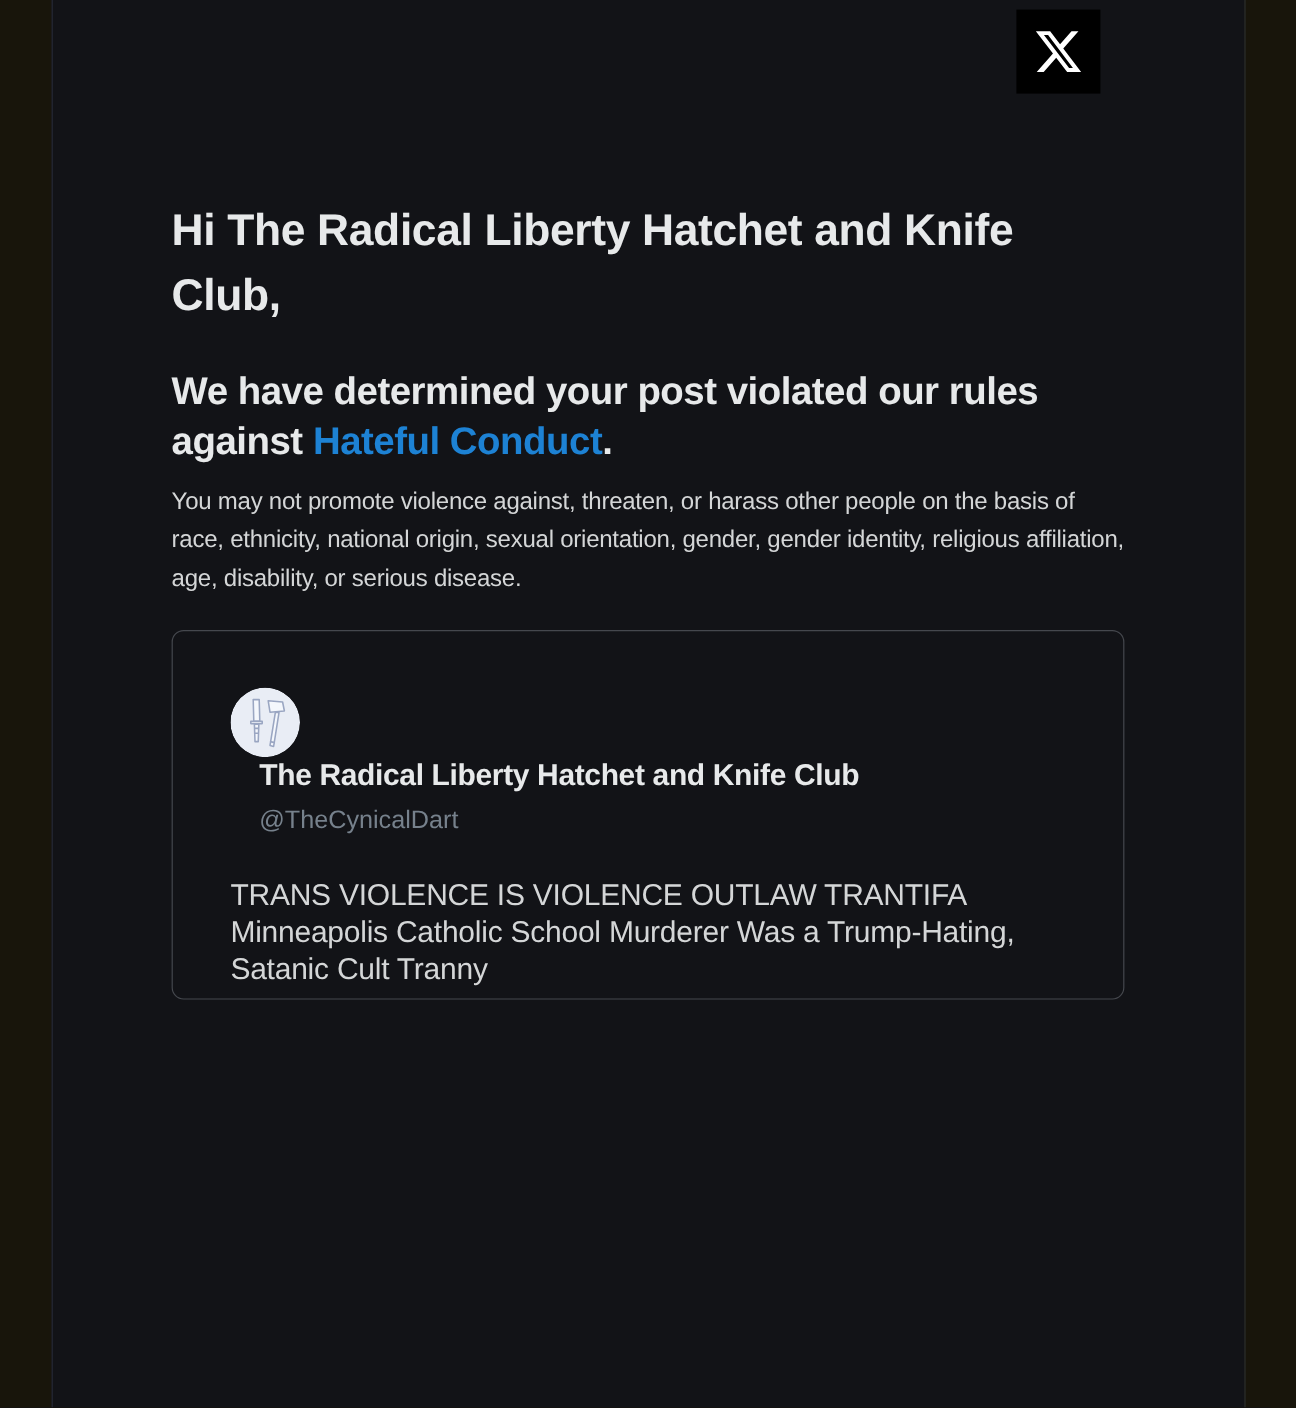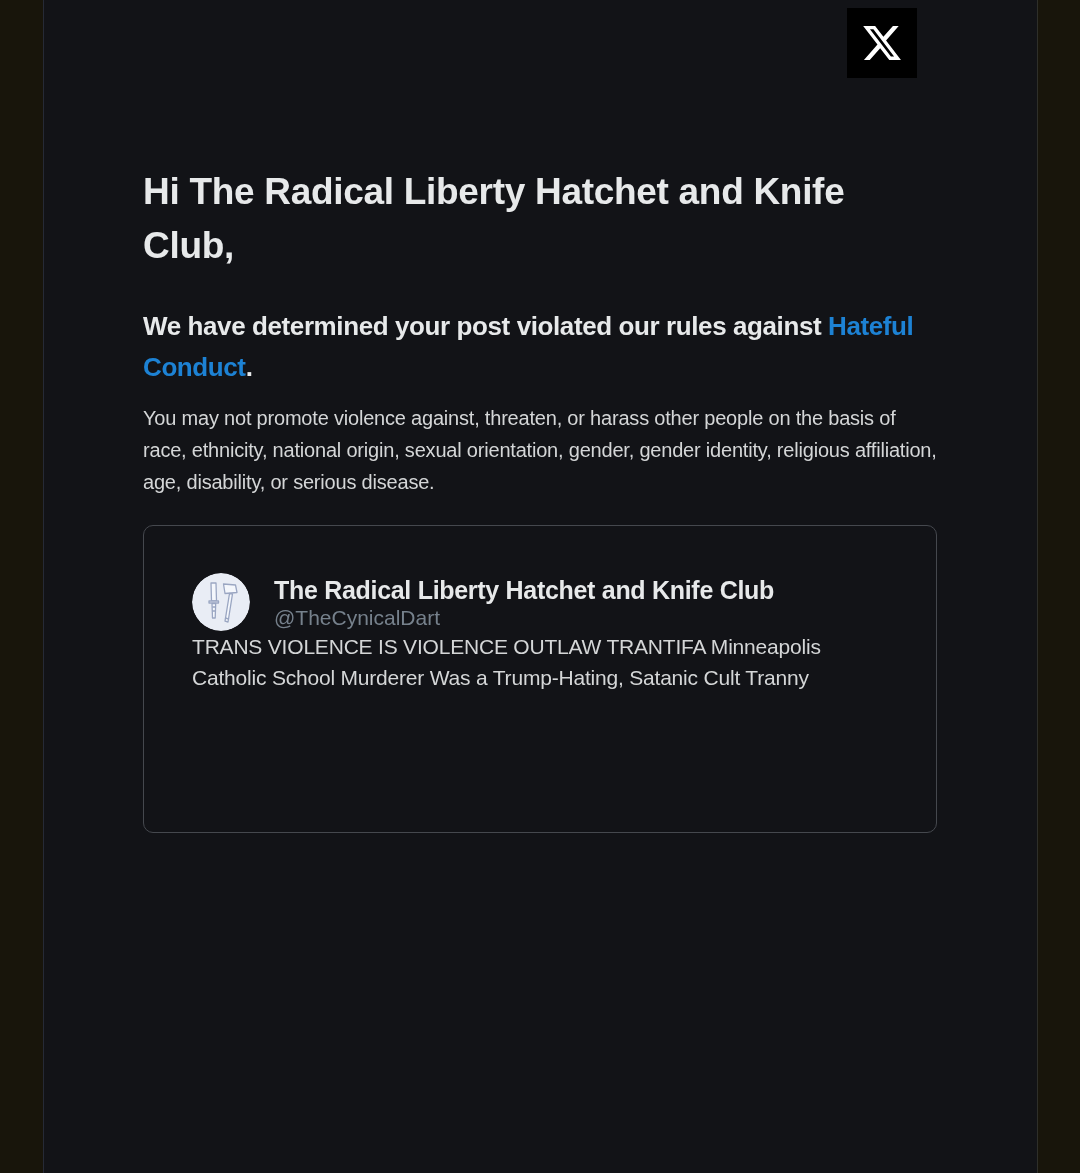--- a/index.html
+++ b/index.html
@@ -48,21 +48,21 @@
   }
   p.intro {
     margin: 30px 0 0 0;
     font-size: 25px;
     line-height: 39px;
     letter-spacing: -0.2px;
     color: #d4d6d7;
   }
   p.determination {
     margin: 33px 0 0 0;
-    font-size: 26px;
+    font-size: 32px;
     line-height: 41px;
     letter-spacing: -0.4px;
     font-weight: 700;
     color: #e7e9ea;
   }
   p.policy {
     margin: 14px 0 0 0;
     font-size: 20px;
     line-height: 32px;
     letter-spacing: -0.2px;
@@ -76,45 +76,47 @@
   .card {
     margin-top: 27px;
     height: 308px;
     box-sizing: border-box;
     border: 1px solid #45484e;
     border-radius: 10px;
     padding: 47px 48px 0 48px;
   }
   .card-header {
     display: flex;
-    align-items: flex-end;
+    align-items: flex-start;
+    flex-direction: column;
   }
   .avatar {
     width: 58px; height: 58px;
     border-radius: 50%;
     overflow: hidden;
     flex: 0 0 58px;
   }
   .avatar svg { width: 58px; height: 58px; display: block; }
   .id-block { margin-left: 24px; }
   .display-name {
     font-size: 25px;
     line-height: 30px;
     font-weight: 700;
     letter-spacing: -0.3px;
     color: #e7e9ea;
   }
   .handle {
-    margin-top: 0;
+    margin-top: 10px;
     font-size: 21px;
     line-height: 26px;
     color: #76818c;
   }
   .post-text {
-    font-size: 21px;
+    margin-top: 34px;
+    font-size: 25px;
     line-height: 31px;
     letter-spacing: -0.2px;
     color: #d4d6d7;
   }
   p.result {
     margin: 94px 0 0 0;
     font-size: 25px;
     line-height: 40px;
     letter-spacing: -0.2px;
     color: #d4d6d7;

